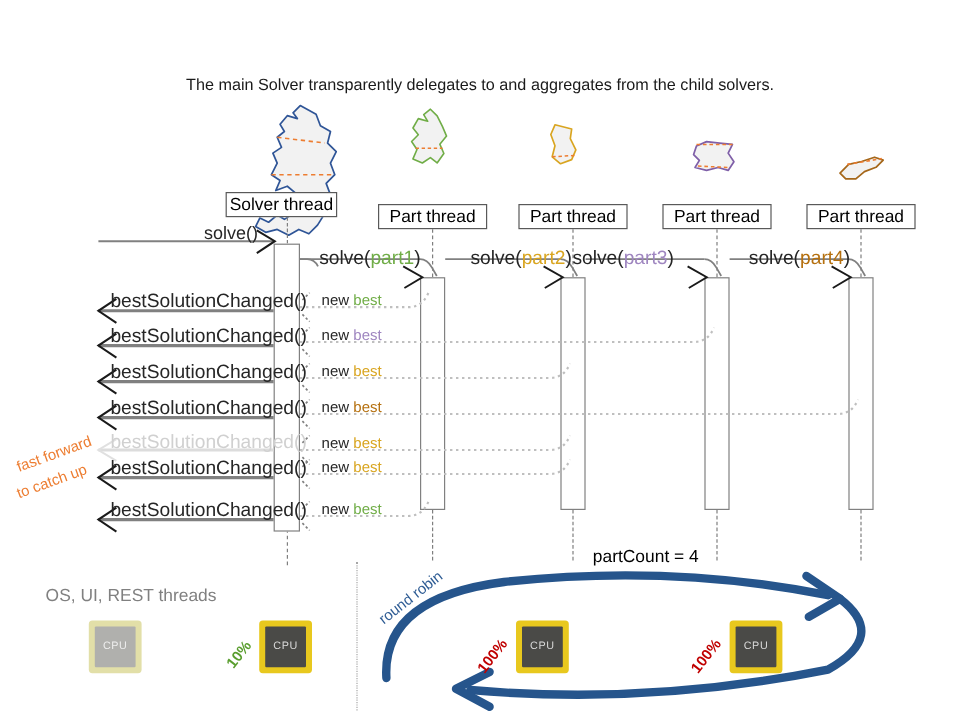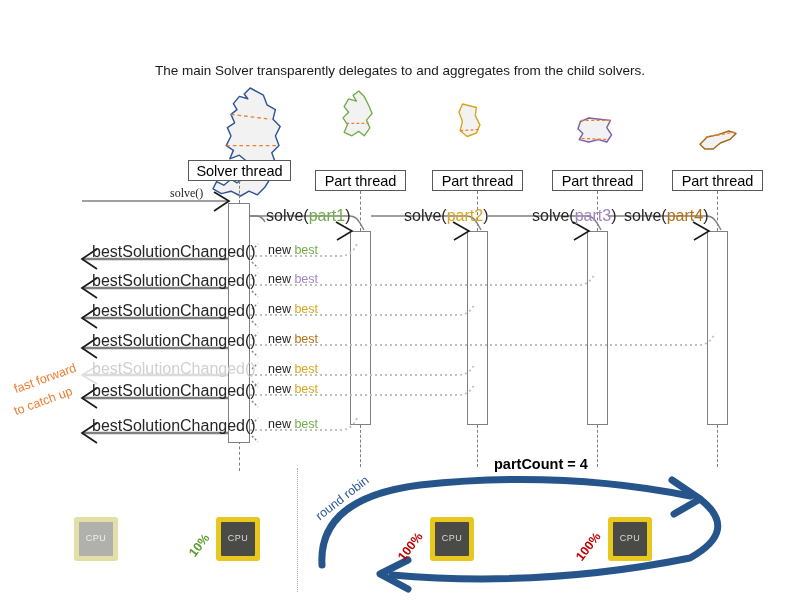--- a/index.html
+++ b/index.html
@@ -18,21 +18,21 @@
   
   .head-box{border:1.5px solid #595959;background:#ffffff;
             font-size:14.5px;color:#000;text-align:center;
             height:21px;line-height:21px;box-sizing:border-box;}
 
   
   .lifeline{border-left:1.6px dashed #7f7f7f;width:0;}
   .activation{border:1.6px solid #808080;background:#ffffff;box-sizing:border-box;}
   .msg-label{font-size:16px;color:#262626;white-space:nowrap;}
   .msg-label.faded{color:#d0d0d0;}
-  .solve-label{font-size:12px;color:#262626;white-space:nowrap;font-family:Liberation Serif, serif;}
+  .solve-label{font-size:15px;color:#262626;white-space:nowrap;}
   .newbest{font-size:12.5px;color:#262626;white-space:nowrap;}
 
   
   .c-p1{color:#70ad47;}
   .c-p2{color:#d9a520;}
   .c-p3{color:#9f86c0;}
   .c-p4{color:#b5700f;}
 
   
   .rot-ff{color:#ed7d31;font-size:12.5px;white-space:nowrap;
@@ -101,21 +101,21 @@
       <path d="M4,4 L54,4" stroke="#ed7d31" stroke-width="2.2" stroke-dasharray="5,4" fill="none"></path>
       <path d="M6,34 L50,36" stroke="#ed7d31" stroke-width="2.2" stroke-dasharray="5,4" fill="none"></path>
     </g>
 
     <g transform="translate(700,131) scale(0.60)">
       <path d="M0,22 L12,10 L30,6 L48,0 L60,4 L50,14 L34,20 L22,30 L8,30 Z" fill="#f2f2f2" stroke="#a5671a" stroke-width="2.4" stroke-linejoin="round"></path>
       <path d="M10,10 L58,2" stroke="#ed7d31" stroke-width="2.2" stroke-dasharray="5,4" fill="none"></path>
     </g>
   </svg>
 
-  <div class="abs head-box" style="left:188px;top:160px;width:103px;">Solver thread</div>
+  <div class="abs head-box" style="left:188px;top:160px;width:93px;">Solver thread</div>
   <div class="abs head-box" style="left:315px;top:170px;width:91px;">Part thread</div>
   <div class="abs head-box" style="left:432px;top:170px;width:91px;">Part thread</div>
   <div class="abs head-box" style="left:552px;top:170px;width:91px;">Part thread</div>
   <div class="abs head-box" style="left:672px;top:170px;width:91px;">Part thread</div>
 
   <div class="abs lifeline" style="left:239px;top:181px;height:22px;"></div>
   <div class="abs lifeline" style="left:239px;top:441px;height:30px;"></div>
   <div class="abs lifeline" style="left:360px;top:191px;height:40px;"></div>
   <div class="abs lifeline" style="left:360px;top:425px;height:42px;"></div>
   <div class="abs lifeline" style="left:477px;top:191px;height:40px;"></div>
@@ -152,24 +152,24 @@
     <line x1="608" y1="216" x2="707" y2="216" stroke="#808080" stroke-width="1.5"></line>
     <path d="M707,216 Q713,216 717,223 L721,230" fill="none" stroke="#808080" stroke-width="1.5"></path>
     <path d="M693,222 L709,231 L694,240" fill="none" stroke="#1a1a1a" stroke-width="1.6"></path>
   </svg>
 
   <div class="abs solve-label" style="left:170px;top:186px;">solve()</div>
 
   <div class="abs" style="left:266px;top:207px;">
     <span class="msg-label"><span>solve(</span><span class="c-p1">part1</span><span>)</span></span>
   </div>
-  <div class="abs" style="left:404px;top:207px;">
+  <div class="abs" style="left:392px;top:207px;">
     <span class="msg-label"><span>solve(</span><span class="c-p2">part2</span><span>)</span></span>
   </div>
-  <div class="abs" style="left:532px;top:207px;">
+  <div class="abs" style="left:477px;top:207px;">
     <span class="msg-label"><span>solve(</span><span class="c-p3">part3</span><span>)</span></span>
   </div>
   <div class="abs" style="left:624px;top:207px;text-align:right;">
     <span class="msg-label"><span>solve(</span><span class="c-p4">part4</span><span>)</span></span>
   </div>
 
   <svg width="800" height="600">
 
     <path d="M250,256 L340,256 Q352,256 357,244" fill="none" stroke="#bfbfbf" stroke-width="1.8" stroke-dasharray="2,3"></path>
 
@@ -253,21 +253,22 @@
   <div class="abs msg-label" style="left:92px;top:332px;">bestSolutionChanged()</div>
   <div class="abs msg-label faded" style="left:92px;top:360px;">bestSolutionChanged()</div>
   <div class="abs msg-label" style="left:92px;top:382px;">bestSolutionChanged()</div>
   <div class="abs msg-label" style="left:92px;top:417px;">bestSolutionChanged()</div>
 
   <div class="abs rot-ff" style="left:12px;top:383px;">fast forward</div>
   <div class="abs rot-ff" style="left:12px;top:405px;">to catch up</div>
 
   <div class="abs vdiv" style="left:297px;top:468px;height:124px;"></div>
 
-  <div class="abs big-label" style="left:494px;top:456px;font-weight:bold;">partCount = 4</div>
+  <div class="abs big-label" style="left:494px;top:456px;">partCount = 4</div>
+  <div class="abs grey-label" style="left:38px;top:489px;">OS, UI, REST threads</div>
   <div class="abs rot-rr" style="left:313px;top:512px;">round robin</div>
 
   <svg width="800" height="600">
 
     <path d="M322,565 Q318,498 420,485 Q560,470 690,496" fill="none" stroke="#26558c" stroke-width="7" stroke-linecap="round"></path>
     <path d="M672,480 L700,499 L674,514" fill="none" stroke="#26558c" stroke-width="7" stroke-linecap="round" stroke-linejoin="round"></path>
 
     <path d="M700,499 Q740,530 690,558 Q540,588 392,575" fill="none" stroke="#26558c" stroke-width="7" stroke-linecap="round"></path>
     <path d="M408,560 L380,574 L408,589" fill="none" stroke="#26558c" stroke-width="7" stroke-linecap="round" stroke-linejoin="round"></path>
   </svg>

